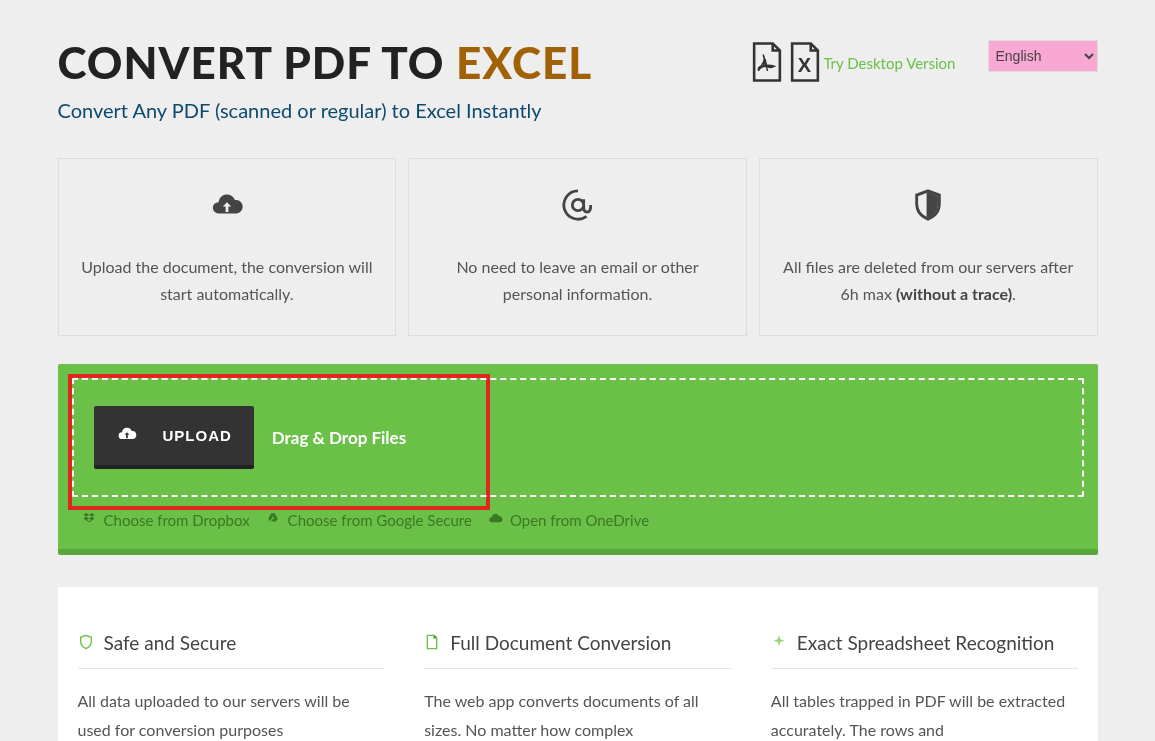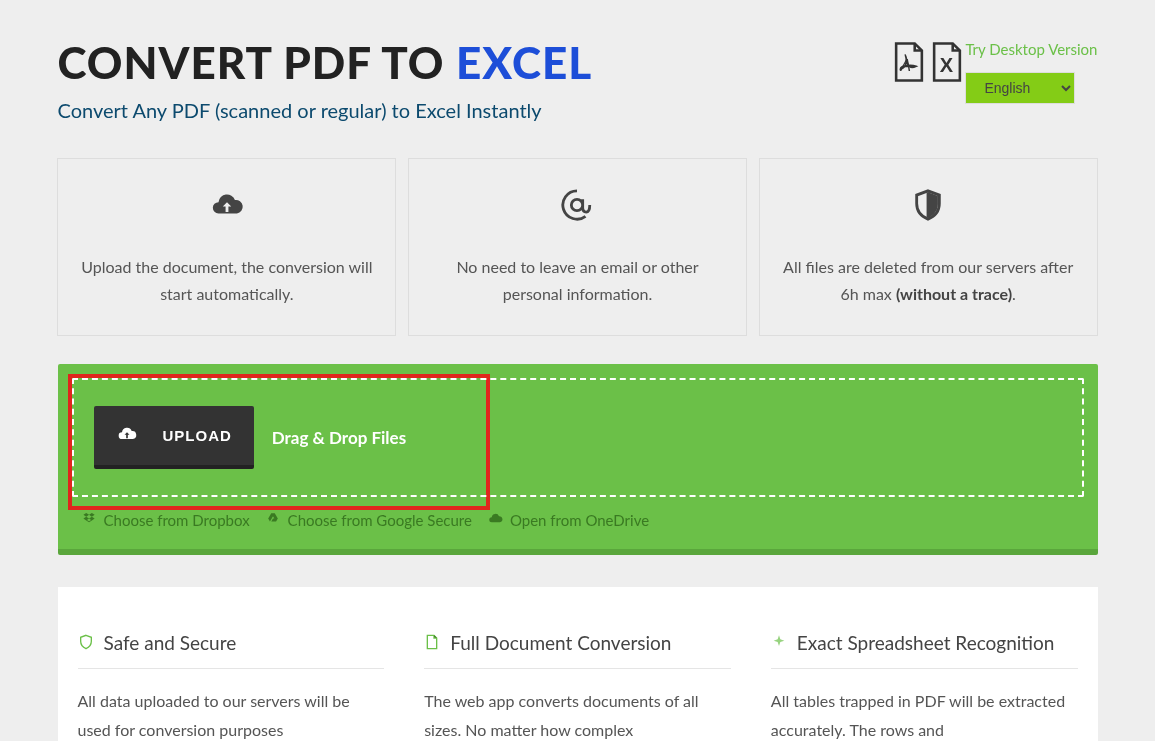--- a/index.html
+++ b/index.html
@@ -20,58 +20,56 @@
     margin-bottom: 6px;
   }
   .title-block { flex: 1; }
   .title {
     font-size: 44px;
     font-weight: 900;
     letter-spacing: 1px;
     line-height: 1;
   }
   .title .t1 { color: #222; }
-  .title .t2 { color: #1d4ed8; }
+  .title .t2 { color: #a16207; }
   .subtitle {
     font-size: 20px;
     color: #0c4a6e;
     font-weight: 400;
     margin-top: 14px;
   }
   .filetype-icons {
     display: flex;
     gap: 2px;
     margin-left: 30px;
     margin-top: 2px;
   }
   .filetype-icons svg { width: 36px; height: 40px; }
   .top-right {
     display: flex;
-    align-items: flex-start;
-    gap: 14px;
-    flex-direction: column;
+    align-items: flex-end;
+    gap: 32px;
   }
   .try-link {
     color: #6bc048;
     font-size: 15px;
     text-decoration: none;
   }
   .lang-select {
-    background: #84cc16;
+    background: #f9a8d4;
     border: 1px solid #ddd;
     font-size: 14px;
-    padding: 6px 14px;
+    padding: 6px 3px;
     min-width: 110px;
     color: #444;
   }
   .info-cards {
     display: flex;
     gap: 12px;
     margin-top: 36px;
-    justify-content: flex-end;
   }
   .card {
     flex: 1;
     border: 1px solid #ddd;
     background: #eee;
     padding: 24px 20px 28px 20px;
     text-align: center;
   }
   .card .card-ico {
     height: 44px;

